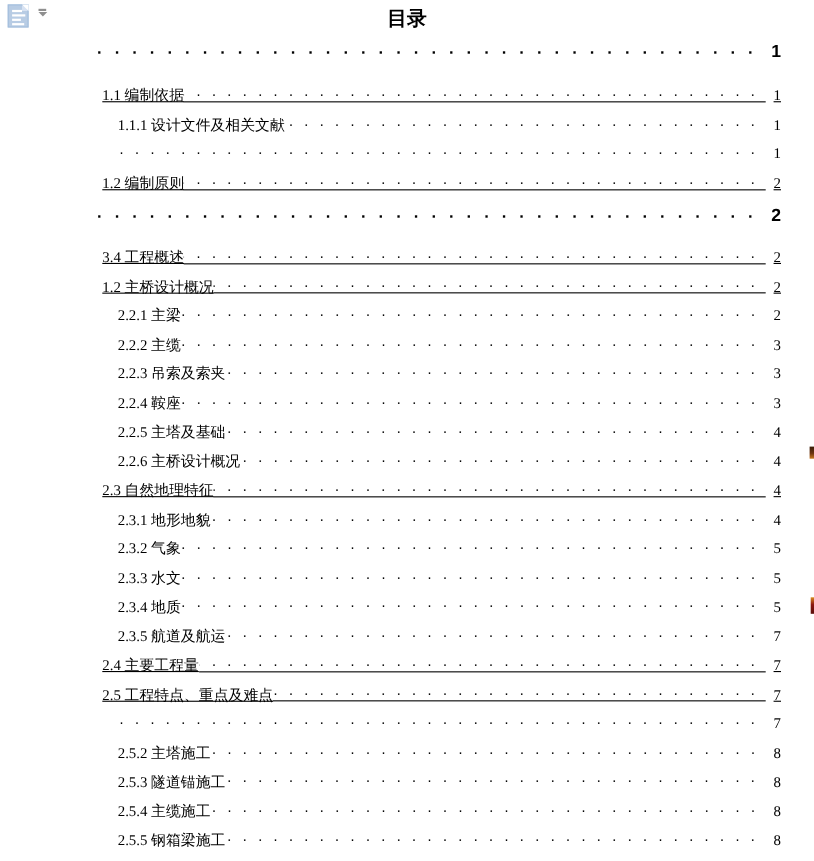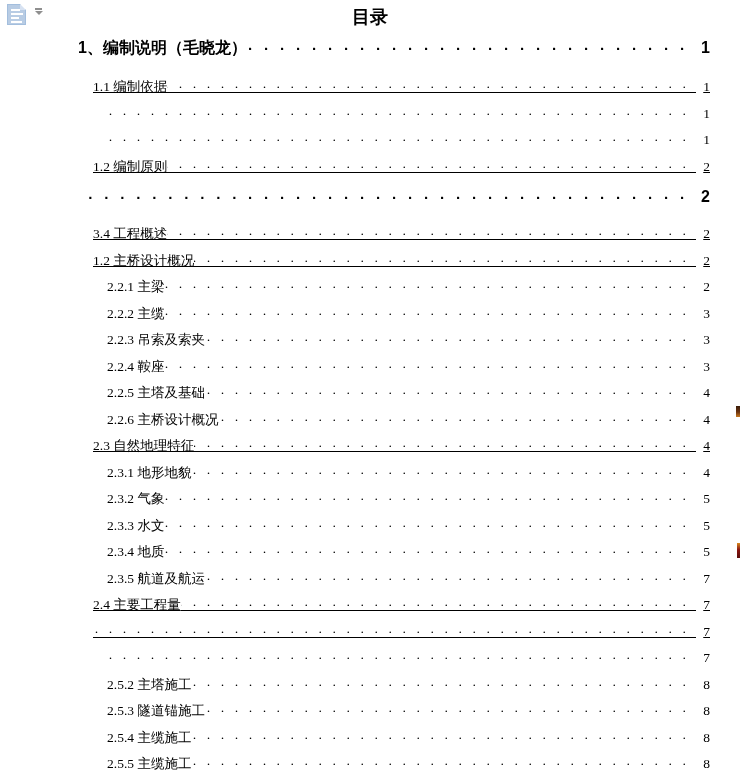--- a/index.html
+++ b/index.html
@@ -101,30 +101,30 @@
     <div class="dd-btn">
       <div class="bar"></div>
       <div class="tri"></div>
     </div>
   </div>
 
   <div class="toc-title">目录</div>
 
   <div class="toc" id="toc-list">
       <div class="row l1 first-l1">
-      <span class="label">1、编制说明（毛晓龙）</span>
       <span class="leader">······································································</span>
       <span class="pg">1</span>
     </div>
       <div class="row l2">
       <span class="label">1.1 编制依据</span>
       <span class="leader">······································································</span>
       <span class="pg">1</span>
     </div>
       <div class="row l3">
+      <span class="label">1.1.1 设计文件及相关文献</span>
       <span class="leader">······································································</span>
       <span class="pg">1</span>
     </div>
       <div class="row l3">
       <span class="leader">······································································</span>
       <span class="pg">1</span>
     </div>
       <div class="row l2">
       <span class="label">1.2 编制原则</span>
       <span class="leader">······································································</span>
@@ -203,20 +203,21 @@
       <span class="label">2.3.5 航道及航运</span>
       <span class="leader">······································································</span>
       <span class="pg">7</span>
     </div>
       <div class="row l2">
       <span class="label">2.4 主要工程量</span>
       <span class="leader">······································································</span>
       <span class="pg">7</span>
     </div>
       <div class="row l2">
+      <span class="label">2.5 工程特点、重点及难点</span>
       <span class="leader">······································································</span>
       <span class="pg">7</span>
     </div>
       <div class="row l3">
       <span class="leader">······································································</span>
       <span class="pg">7</span>
     </div>
       <div class="row l3">
       <span class="label">2.5.2 主塔施工</span>
       <span class="leader">······································································</span>
@@ -226,21 +227,21 @@
       <span class="label">2.5.3 隧道锚施工</span>
       <span class="leader">······································································</span>
       <span class="pg">8</span>
     </div>
       <div class="row l3">
       <span class="label">2.5.4 主缆施工</span>
       <span class="leader">······································································</span>
       <span class="pg">8</span>
     </div>
       <div class="row l3">
-      <span class="label">2.5.5 主缆施工</span>
+      <span class="label">2.5.5 钢箱梁施工</span>
       <span class="leader">······································································</span>
       <span class="pg">8</span>
     </div>
     </div>
 
   <div class="edge-mark m1"></div>
   <div class="edge-mark m2"></div>
 
 </div>
 

